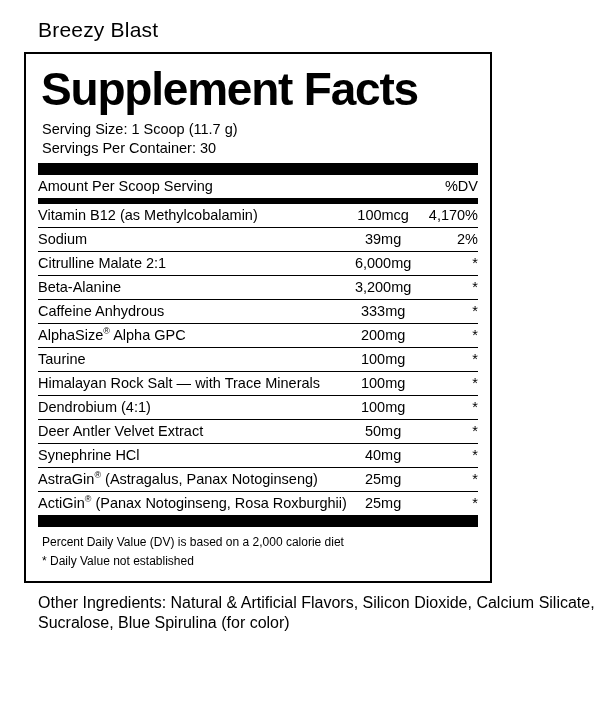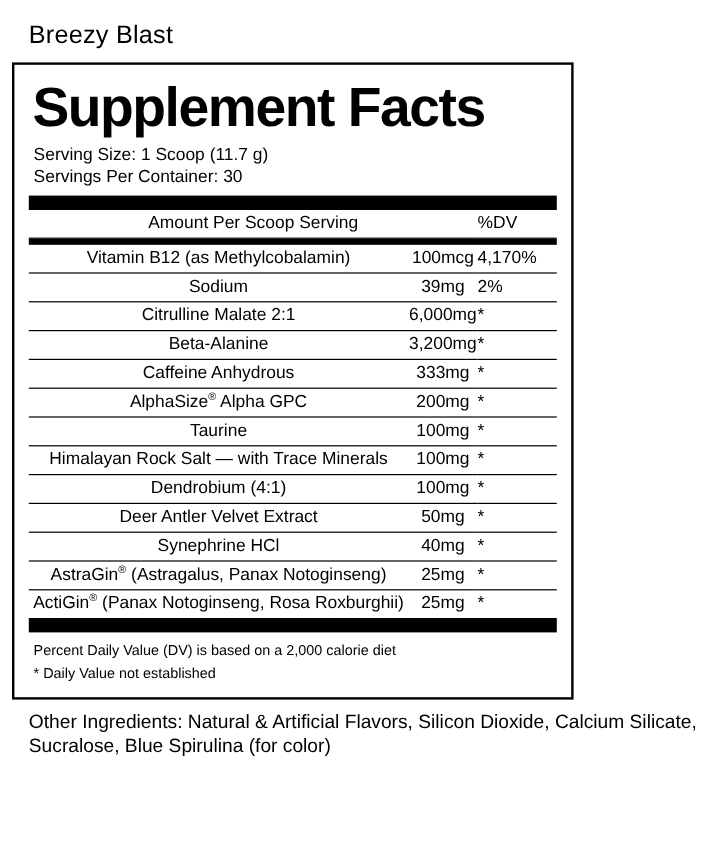--- a/index.html
+++ b/index.html
@@ -12,21 +12,21 @@
     background: #ffffff;
     font-family: "Liberation Sans", sans-serif;
     color: #000000;
     -webkit-font-smoothing: antialiased;
   }
   .page {
     position: relative;
     width: 600px;
     height: 710px;
     box-sizing: border-box;
-    padding: 0 10px;
+    padding: 0 24px;
   }
   .product-title {
     font-size: 21px;
     line-height: 24px;
     padding: 18px 0 10px 14px;
     font-weight: normal;
     letter-spacing: 0.2px;
   }
   .panel {
     border: 2px solid #000;
@@ -66,30 +66,30 @@
   table.facts td {
     padding: 3px 0 3px 0;
     vertical-align: bottom;
     border-bottom: 1px solid #000;
     line-height: 17px;
   }
   table.facts tr.no-border td {
     border-bottom: none;
   }
   td.name {
-    text-align: center;
+    text-align: left;
     padding-left: 4px;
   }
   td.amt {
     text-align: center;
     white-space: nowrap;
     padding-right: 14px;
   }
   td.dv {
-    text-align: left;
+    text-align: right;
     white-space: nowrap;
     width: 66px;
     padding-right: 4px;
   }
   .hdr td {
     border-bottom: none;
     padding-bottom: 4px;
     padding-top: 3px;
   }
   sup.reg {

